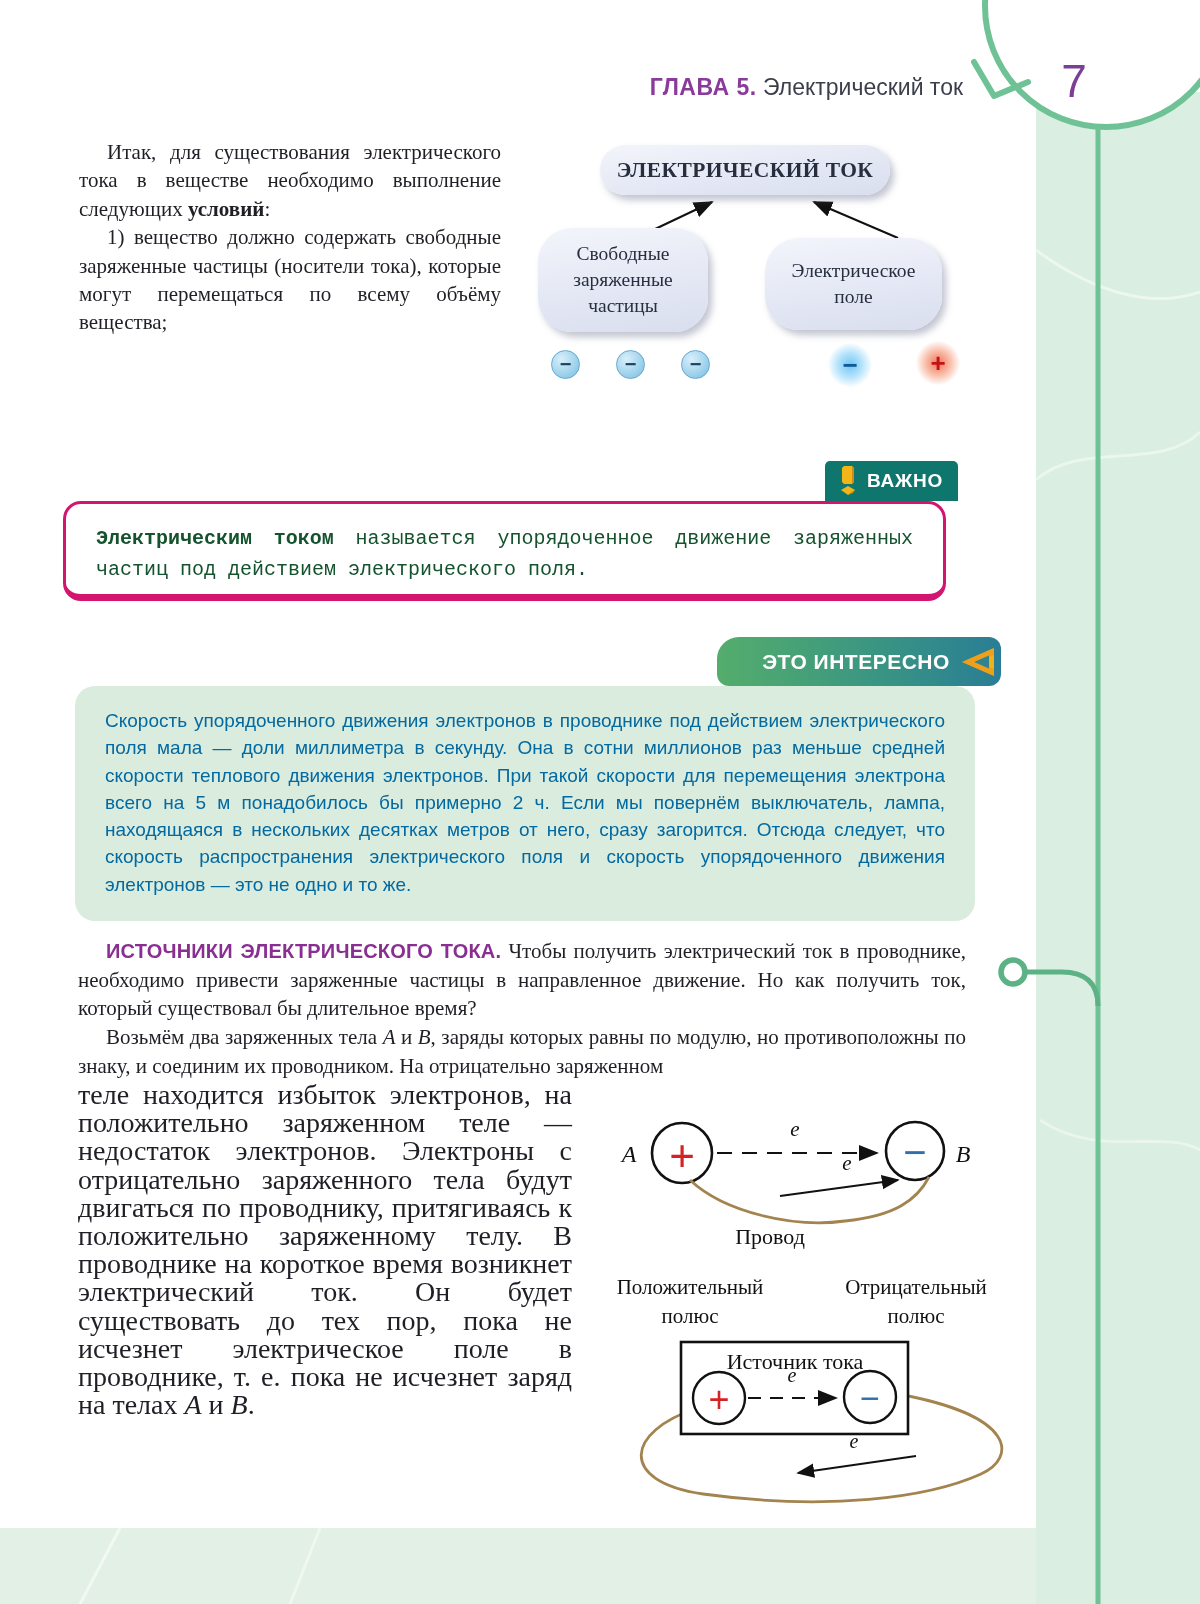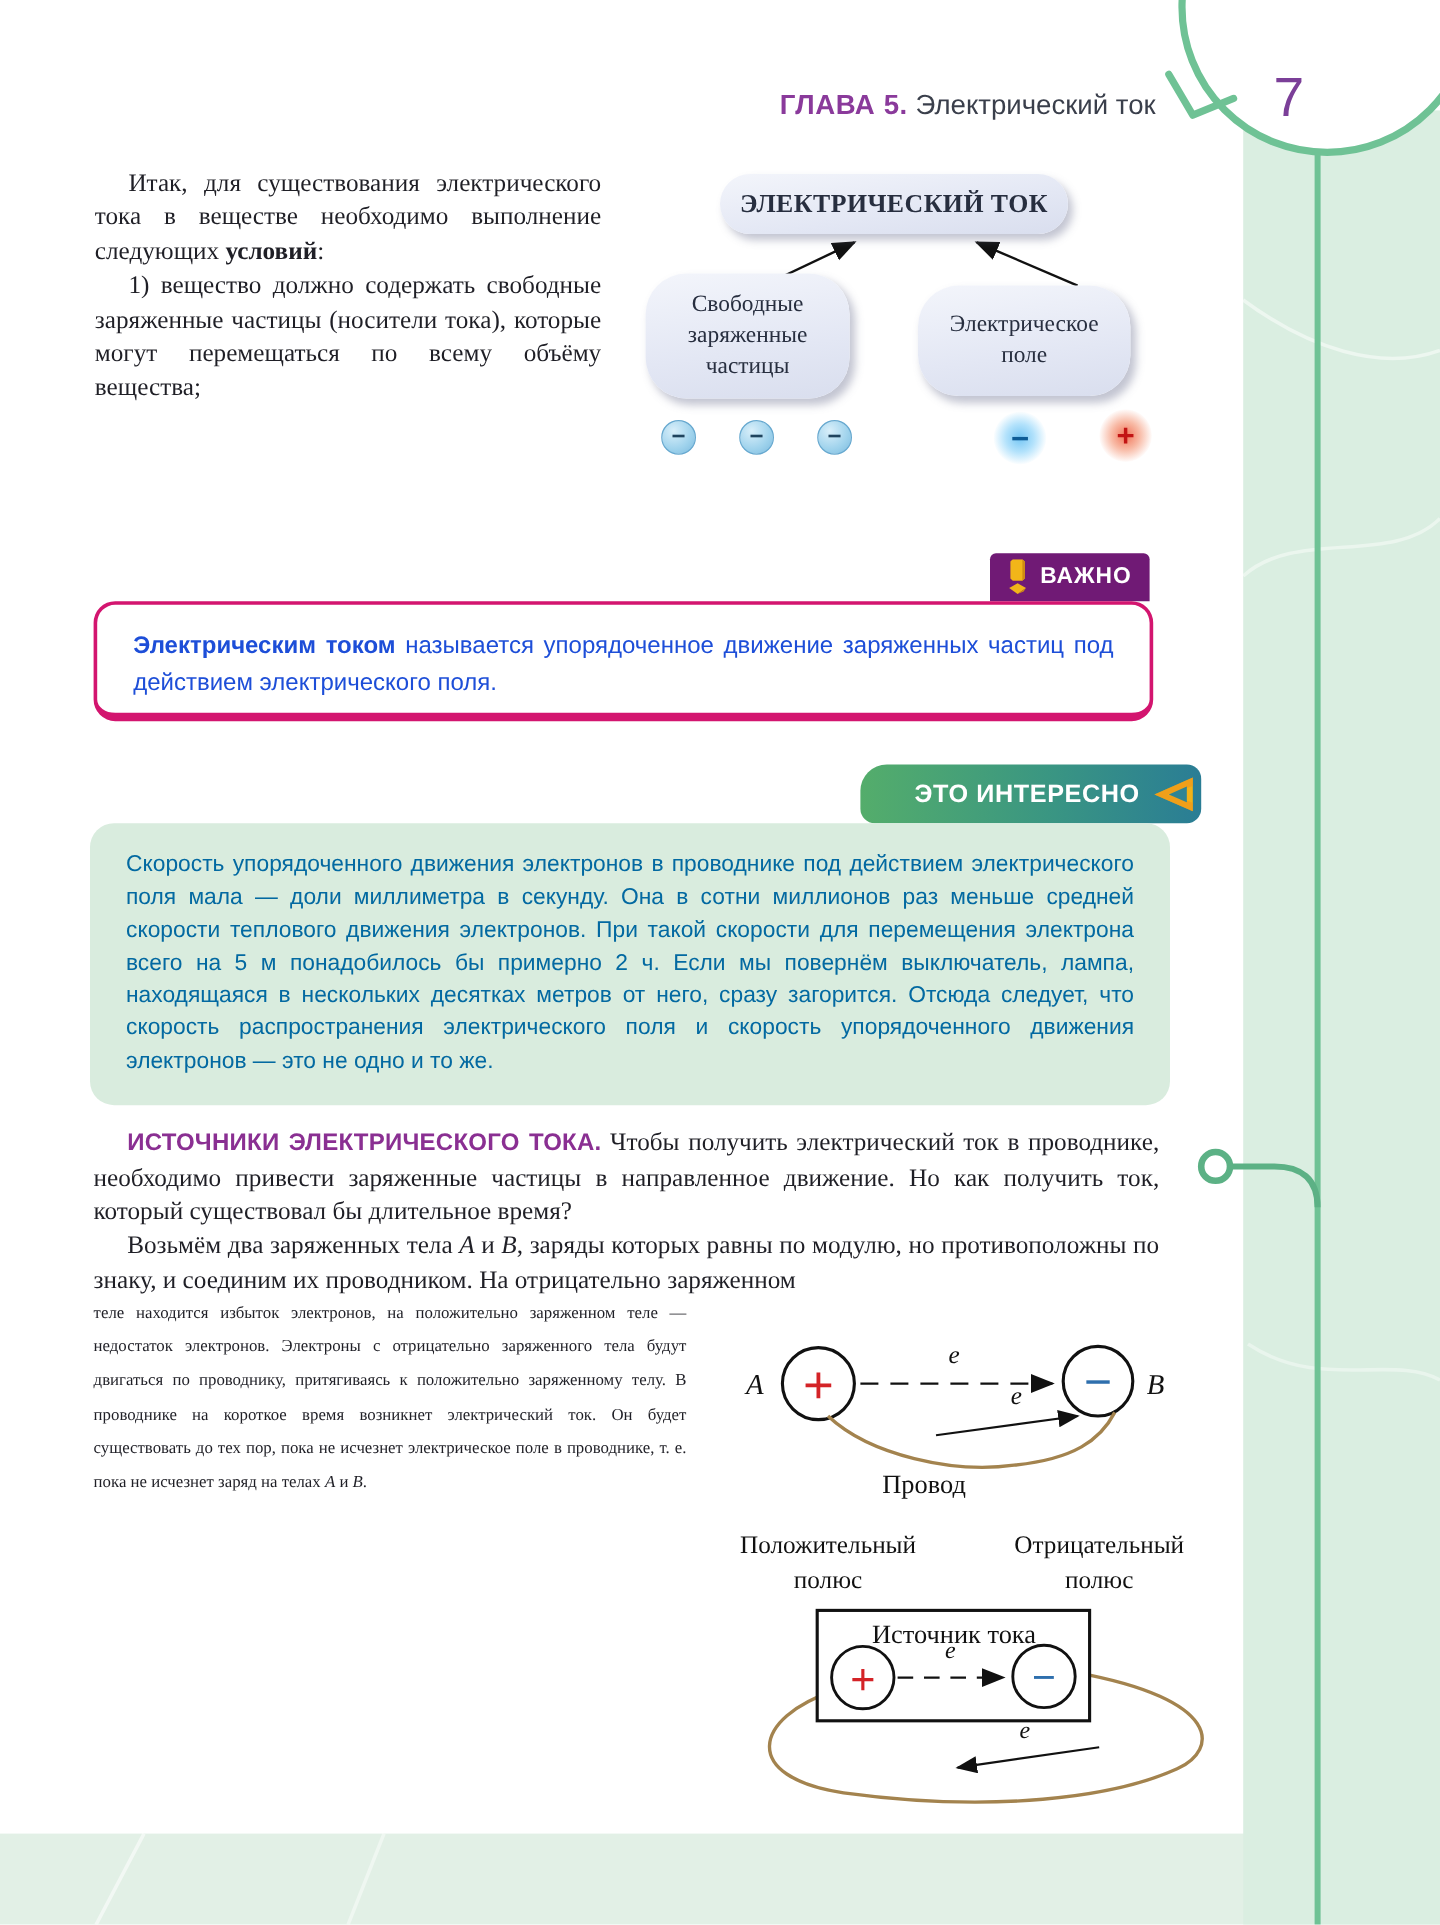--- a/index.html
+++ b/index.html
@@ -34,43 +34,43 @@
     background:radial-gradient(circle at 35% 30%,#d9effa,#9ed2ec 60%,#7cbade);
     border:1px solid #66a8cf;color:#20445e;display:flex;align-items:center;justify-content:center;
     font-family:"Liberation Sans",sans-serif;font-size:20px;font-weight:bold;}
   .glow{position:absolute;width:44px;height:44px;border-radius:50%;
     display:flex;align-items:center;justify-content:center;
     font-family:"Liberation Sans",sans-serif;font-weight:bold;font-size:26px;}
   .glow-minus{background:radial-gradient(circle,rgba(110,195,243,.95) 0%,rgba(150,215,250,.72) 38%,rgba(150,215,250,0) 72%);color:#0d5c96;}
   .glow-plus{background:radial-gradient(circle,rgba(240,110,80,.95) 0%,rgba(245,155,125,.68) 38%,rgba(245,155,125,0) 72%);color:#c21414;}
 
   
-  .imp-badge{left:825px;top:461px;width:133px;height:40px;background:#701a75;
+  .imp-badge{left:825px;top:461px;width:133px;height:40px;background:#0f766e;
     border-radius:5px 5px 0 0;display:flex;align-items:center;justify-content:center;gap:9px;}
   .imp-badge-label{font-family:"Liberation Sans",sans-serif;font-weight:bold;font-size:19px;
     color:#ffffff;letter-spacing:.8px;}
-  .imp-box{left:78px;top:501px;width:883px;height:100px;box-sizing:border-box;background:#ffffff;
+  .imp-box{left:63px;top:501px;width:883px;height:100px;box-sizing:border-box;background:#ffffff;
     border:3px solid #d3156f;border-bottom-width:7px;border-radius:18px;padding:19px 30px 0 30px;
-    font-family:Liberation Sans, sans-serif;font-size:20px;line-height:31px;color:#1d4ed8;text-align:justify;}
+    font-family:Liberation Mono, monospace;font-size:20px;line-height:31px;color:#14532d;text-align:justify;}
 
   
   .int-badge{left:717px;top:637px;width:244px;height:49px;
     background:linear-gradient(90deg,#54ad6b 0%,#3a9682 55%,#2a7d95 100%);
     border-radius:22px 12px 12px 12px;display:flex;align-items:center;justify-content:center;gap:10px;padding-left:40px;}
   .int-badge-label{font-family:"Liberation Sans",sans-serif;font-weight:bold;font-size:21px;
     color:#ffffff;letter-spacing:.5px;}
   .int-box{left:75px;top:686px;width:900px;box-sizing:border-box;background:#d9ecde;border-radius:20px;
     padding:21px 30px 23px 30px;font-family:"Liberation Sans",sans-serif;font-size:19px;
     line-height:27.3px;color:#0369a1;text-align:justify;}
 
   
   .src-p{font-size:21px;line-height:28.6px;text-align:justify;hyphens:auto;margin:0;}
   .src1{left:78px;top:937px;width:888px;text-indent:28px;}
   .src2{left:78px;top:1023px;width:888px;text-indent:28px;}
-  .narrow{left:78px;top:1081px;width:494px;font-size:14px;line-height:28.2px;text-align:justify;hyphens:auto;}
+  .narrow{left:78px;top:1081px;width:494px;font-size:28px;line-height:28.2px;text-align:justify;hyphens:auto;}
   .narrow p{margin:0;}
   .narrow p + p{text-indent:28px;}
 
   .seg-b{font-weight:bold;}
   .seg-i{font-style:italic;}
   .seg-hl{font-family:"Liberation Sans",sans-serif;font-weight:bold;color:#8a2f92;font-size:20px;letter-spacing:.2px;}
 
   .fig1{left:595px;top:1088px;}
   .fig2{left:588px;top:1266px;}
 </style>

